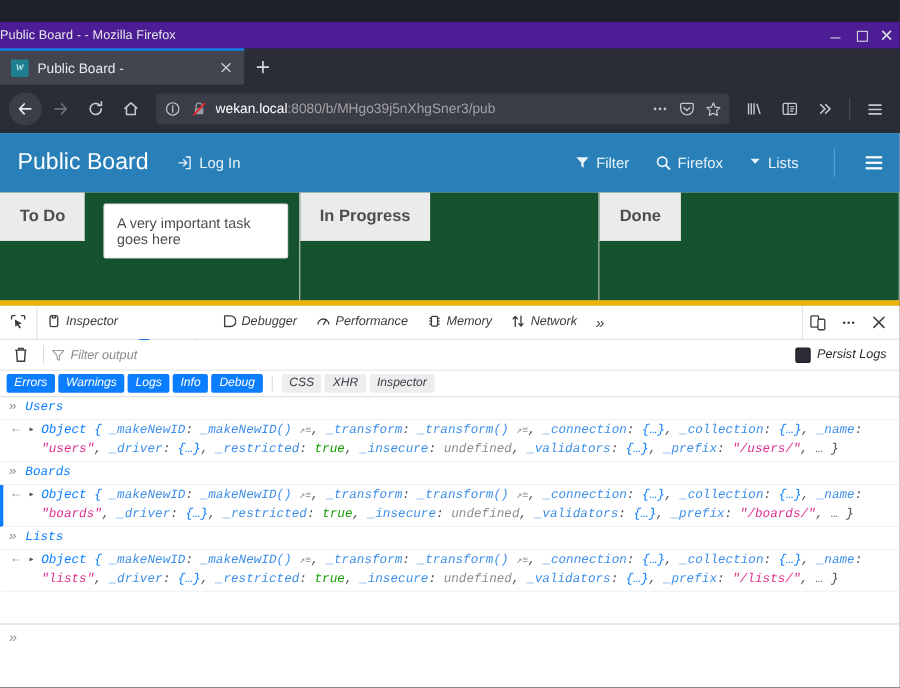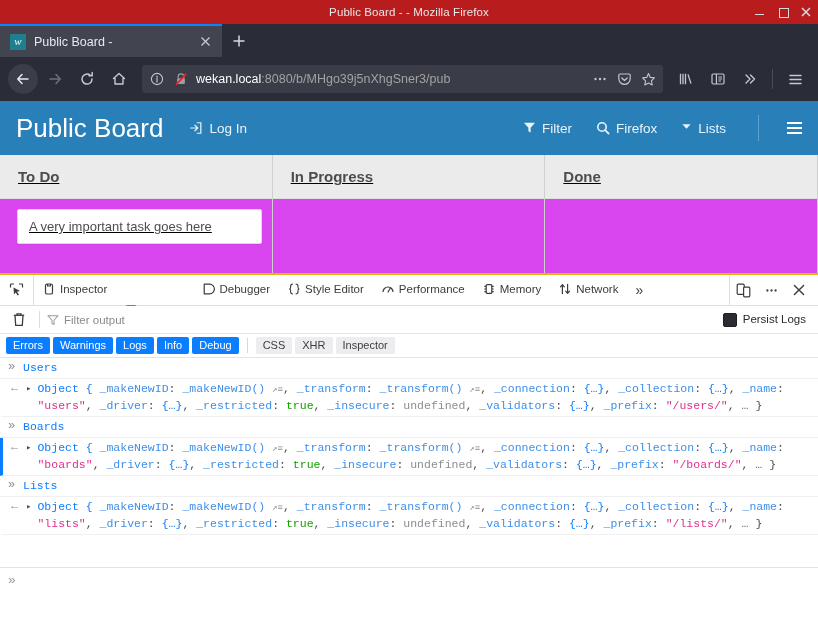--- a/index.html
+++ b/index.html
@@ -6,23 +6,24 @@
   html, body {
     width: 818px; height: 625px;
     font-family: "Liberation Sans", sans-serif;
     background: #1f212a;
     overflow: hidden;
   }
   .window { width: 818px; height: 625px; display: flex; flex-direction: column; background:#1f212a; }
 
   
   .titlebar {
-    height: 24px; background: #b91c1c; position: relative;
-    display: flex; align-items: center; justify-content: center;
+    height: 24px; background: #4c1d95; position: relative;
+    display: flex; align-items: center; justify-content: flex-start;
     flex: 0 0 24px;
+    margin-top: 20px;
   }
   .titlebar-title { color: #e6e7ea; font-size: 11.5px; letter-spacing: .1px; }
   .wincontrols { position: absolute; right: 6px; top: 0; height: 24px; display: flex; align-items: center; gap: 11px; }
   .wc { width: 12px; height: 12px; position: relative; cursor: default; }
   .wc-min::after { content: ""; position: absolute; left: 1px; bottom: 3px; width: 9px; height: 1.5px; background: #d6d8de; }
   .wc-max::after { content: ""; position: absolute; left: 2px; top: 2px; width: 8px; height: 8px; border: 1.5px solid #d6d8de; }
   .wc-close svg { display: block; }
 
   
   .tabstrip { height: 33px; background: #2a2c37; display: flex; align-items: flex-end; flex: 0 0 33px; padding-left: 0; }
@@ -54,40 +55,40 @@
   .url-text .rest { color: #a3a3a3; }
   .ur-icon { width: 18px; height: 18px; display: flex; align-items: center; justify-content: center; color: #c3c5cb; flex: 0 0 18px; }
   .toolbar-right { display: flex; align-items: center; gap: 2px; }
   .vsep { width: 1px; height: 20px; background: #4a4c56; margin: 0 5px; }
 
   
   .page { flex: 1 1 auto; display: flex; flex-direction: column; background: #e8e8e8; overflow: hidden; min-height: 0; }
   .wekan-header {
     height: 54px; background: #2980b9; display: flex; align-items: center; padding: 0 16px; flex: 0 0 54px; gap: 0;
   }
-  .board-title { color: #fff; font-size: 26px; font-weight: 400; margin-right: 26px; }
+  .board-title { color: #fff; font-size: 21px; font-weight: 400; margin-right: 26px; }
   .hdr-item { color: #eaf3fa; font-size: 13.5px; display: flex; align-items: flex-start; gap: 6px; }
   .hdr-spacer { flex: 1; }
   .hdr-right { display: flex; align-items: center; gap: 24px; }
   .hdr-sep { width: 1px; height: 26px; background: #5aa3d0; margin: 0 4px 0 8px; }
   .hamburger { display: flex; flex-direction: column; gap: 3px; }
   .hamburger span { display: block; width: 15px; height: 2px; background: #fff; }
 
   .lists { flex: 1 1 auto; display: flex; min-height: 0; }
-  .list { width: 273px; background: #d946ef; border-right: 1px solid #cfcfcf; display: flex; flex-direction: column; text-decoration: underline; }
+  .list { width: 273px; background: #14532d; border-right: 1px solid #cfcfcf; display: flex; flex-direction: row; }
   .list-header { height: 44px; background: #ebebeb; display: flex; align-items: center; padding: 0 18px; border-bottom: 1px solid #dedede; }
   .list-title { font-size: 15px; font-weight: bold; color: #4d4d4d; }
   .list-body { flex: 1; padding: 10px 10px 0 17px; }
   .card {
     background: #fff; border: 1px solid #dcdcdc; border-radius: 2px;
     padding: 9px 11px; font-size: 13px; color: #4d4d4d; box-shadow: 0 1px 1px rgba(0,0,0,.06);
   }
 
   
-  .devtools { flex: 0 0 352px; display: flex; flex-direction: column; background: #a3a3a3; border-top: 2px solid #eab308; min-height: 0; }
+  .devtools { flex: 0 0 352px; display: flex; flex-direction: column; background: #a3a3a3; border-top: 5px solid #eab308; min-height: 0; font-style: italic; }
   .dt-tabbar { height: 31px; background: #fff; border-bottom: 1px solid #e0e0e2; display: flex; align-items: stretch; }
   .dt-picker { width: 34px; display: flex; align-items: center; justify-content: center; border-right: 1px solid #e0e0e2; color: #3c3c3f; }
   .dt-tab {
     display: flex; align-items: center; gap: 5px; padding: 0 9px; font-size: 11.5px; color: #3c3c40;
     border-bottom: 2px solid transparent; white-space: nowrap;
   }
   .dt-tab.active { color: #0b6cda; border-bottom-color: #0b6cda; margin-top: 36px; }
   .dt-tab .ic { display: flex; align-items: center; }
   .dt-overflow { display: flex; align-items: center; padding: 0 8px; color: #3c3c40; font-size: 14px; }
   .dt-tabbar-right { margin-left: auto; display: flex; align-items: center; gap: 2px; padding-right: 6px; border-left: 1px solid #e0e0e2; }
@@ -348,29 +349,20 @@
 
       <div class="dt-tab">
         <span class="ic">
             <svg width="12" height="12" viewBox="0 0 12 12">
               <path d="M1.2 1.2 H6.6 A4.8 4.8 0 0 1 6.6 10.8 H1.2 Z" stroke="#3c3c40" stroke-width="1.2" fill="none" stroke-linejoin="round"></path>
             </svg>
           </span>
         <span>Debugger</span>
       </div>
 
-      <div class="dt-tab">
-        <span class="ic">
-            <svg width="12" height="12" viewBox="0 0 12 12">
-              <path d="M5 1 Q2.6 1 2.6 3.2 V4.6 Q2.6 6 1.2 6 Q2.6 6 2.6 7.4 V8.8 Q2.6 11 5 11" stroke="#3c3c40" stroke-width="1.1" fill="none"></path>
-              <path d="M7.6 1 Q10 1 10 3.2 V4.6 Q10 6 11.4 6 Q10 6 10 7.4 V8.8 Q10 11 7.6 11" stroke="#3c3c40" stroke-width="1.1" fill="none"></path>
-            </svg>
-          </span>
-        <span>Style Editor</span>
-      </div>
 
       <div class="dt-tab">
         <span class="ic">
             <svg width="12" height="12" viewBox="0 0 12 12">
               <path d="M1 9 A5 5 0 1 1 11 9" stroke="#3c3c40" stroke-width="1.2" fill="none"></path>
               <path d="M6 9 L8.6 4.8" stroke="#3c3c40" stroke-width="1.2" stroke-linecap="round"></path>
             </svg>
           </span>
         <span>Performance</span>
       </div>

